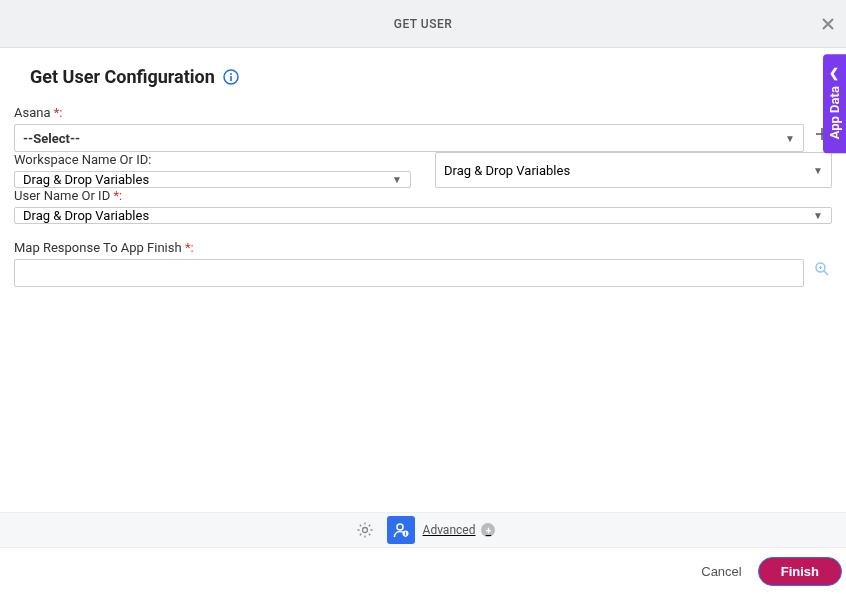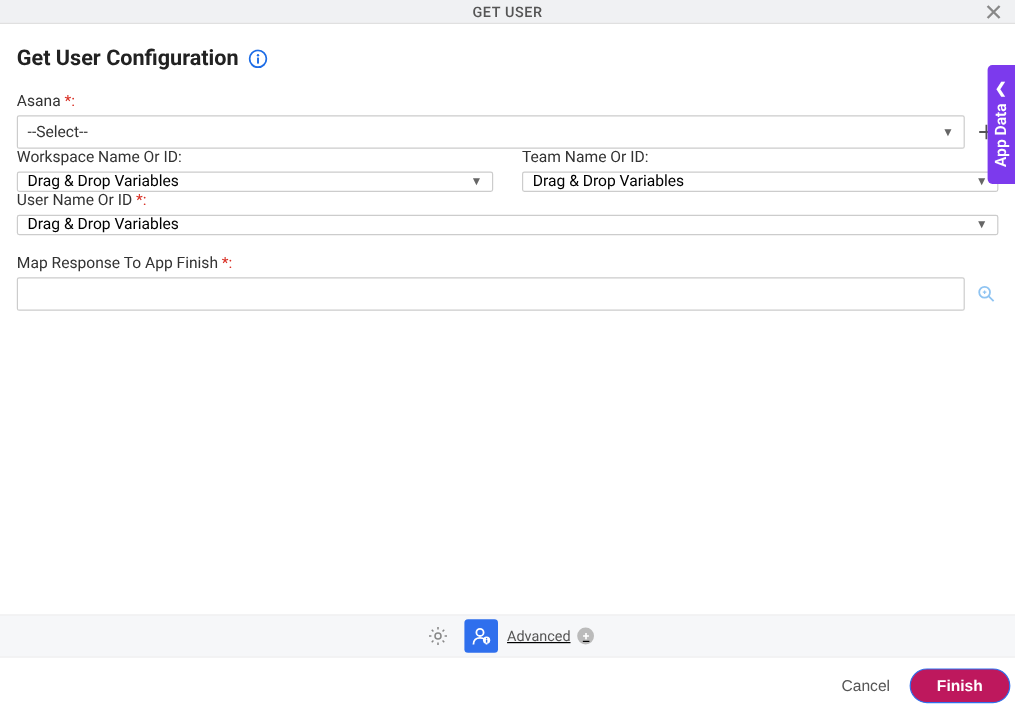--- a/index.html
+++ b/index.html
@@ -6,21 +6,21 @@
     body {
       font-family: -apple-system, BlinkMacSystemFont, "Segoe UI", Roboto, Arial, sans-serif;
       width: 846px;
       height: 594px;
       background: #fff;
       position: relative;
       overflow: hidden;
     }
     .header {
       background: #f0f1f3;
-      height: 20px;
+      height: 48px;
       display: flex;
       align-items: center;
       justify-content: center;
       position: relative;
       border-bottom: 1px solid #e0e0e0;
     }
     .header-title {
       font-size: 12px;
       color: #555;
       font-weight: 500;
@@ -38,20 +38,21 @@
       align-items: center;
     }
     .content {
       padding: 18px 14px 0 14px;
     }
     .page-title-row {
       display: flex;
       align-items: center;
       gap: 8px;
       margin-bottom: 18px;
+      margin-left: 16px;
     }
     .page-title {
       font-size: 18px;
       font-weight: 700;
       color: #222;
     }
     .info-icon {
       color: #1e6de6;
       display: flex;
       align-items: center;
@@ -69,22 +70,22 @@
     }
     .form-group.full { width: 100%; }
     .label {
       font-size: 13px;
       color: #333;
       font-weight: 400;
     }
     .required { color: #d93025; }
     .input-wrapper {
       display: flex;
-      align-items: center;
       gap: 8px;
+      font-weight: bold;
     }
     .select-input, .text-input {
       flex: 1;
       height: 28px;
       border: 1px solid #ccc;
       border-radius: 2px;
       padding: 0 8px;
       font-size: 13px;
       color: #333;
       background: #fff;
@@ -274,21 +275,20 @@
 
   <div class="form-row">
     <div class="form-group">
       <span class="label">Workspace Name Or ID:</span>
       <div class="select-input">
         <span class="placeholder">Drag &amp; Drop Variables</span>
         <span class="dropdown-arrow">▼</span>
       </div>
     </div>
     <div class="form-group">
-      <span class="label">Team Name Or ID:</span>
       <div class="select-input">
         <span class="placeholder">Drag &amp; Drop Variables</span>
         <span class="dropdown-arrow">▼</span>
       </div>
     </div>
   </div>
 
   <div class="form-group full" style="margin-bottom:16px">
     <span class="label">
       <span>User Name Or ID </span><span class="required">*:</span>

